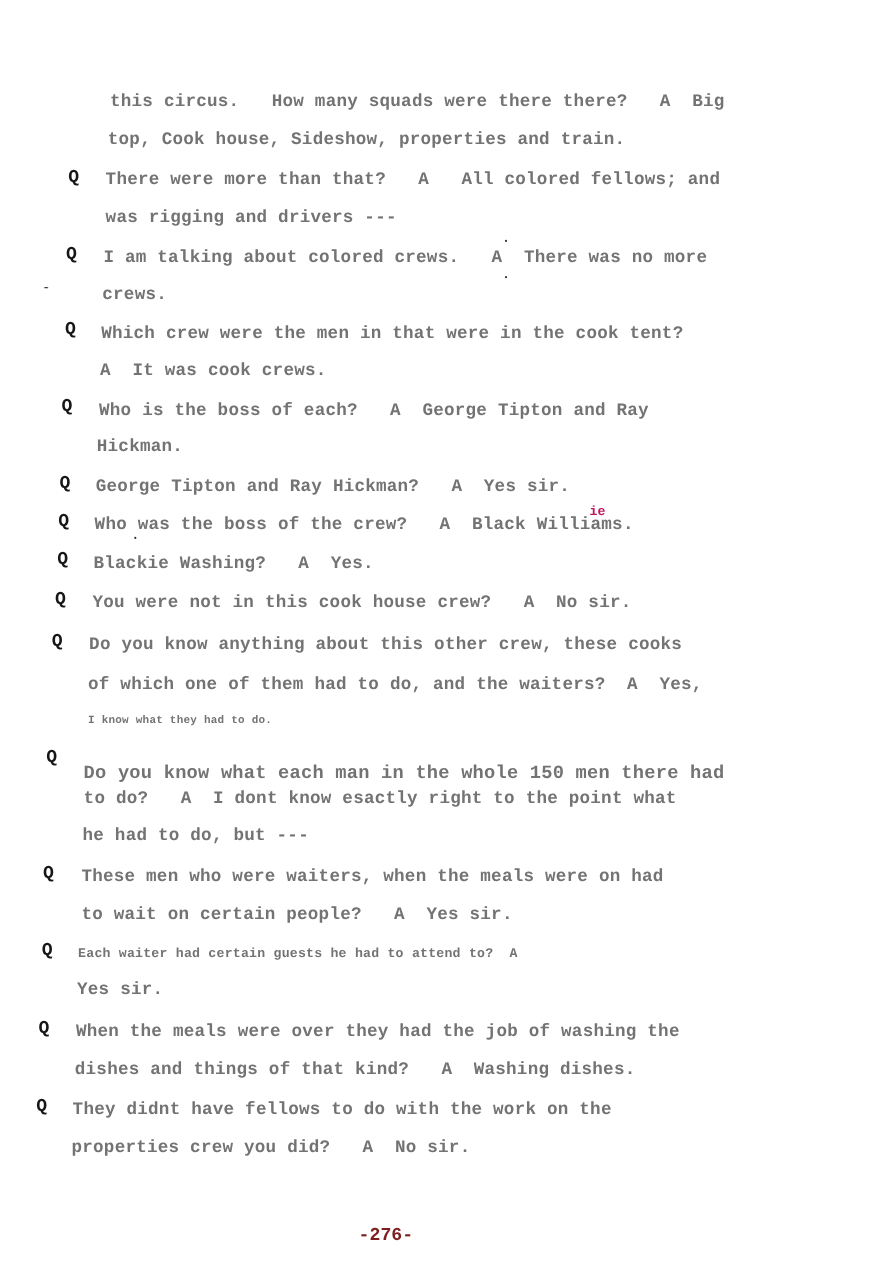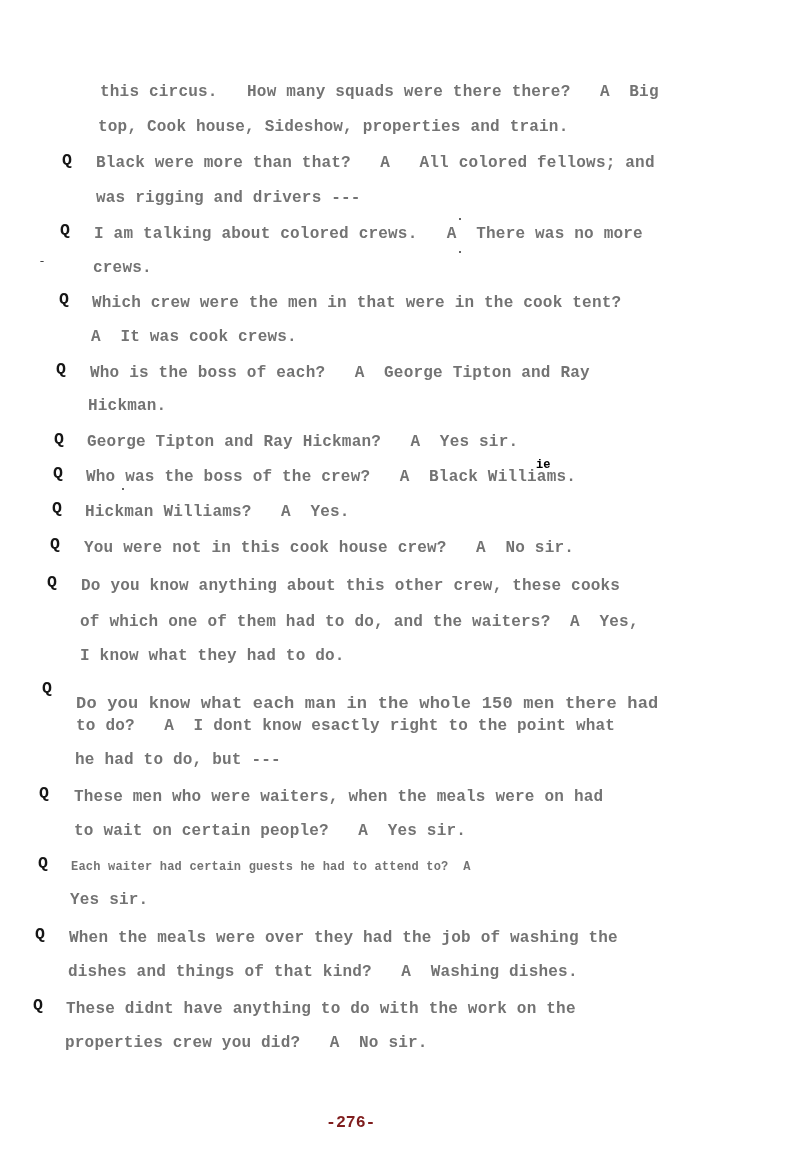--- a/index.html
+++ b/index.html
@@ -35,21 +35,21 @@
       font-size: 16.5px;
       line-height: 20px;
       font-weight: bold;
       color: #161616;
     }
     .sup {
       position: absolute;
       font-size: 12px;
       line-height: 12px;
       font-weight: bold;
-      color: #000000;
+      color: #be185d;
     }
     .page-number {
       position: absolute;
       left: 326px;
       top: 1113px;
       font-size: 16.5px;
       font-weight: bold;
       line-height: 20px;
       color: #7f1d1d;
     }
@@ -63,21 +63,21 @@
 </head>
 <body>
 
 <div class="page">
 
   <div class="line" style="left:100px; top:82px; font-size:16px;">this circus.   How many squads were there there?   A  Big</div>
 
   <div class="line" style="left:98px; top:117px; font-size:16px;">top, Cook house, Sideshow, properties and train.</div>
 
   <div class="q-marker" style="left:62px; top:151px;">Q</div>
-  <div class="line" style="left:96px; top:153px; font-size:16px;">Black were more than that?   A   All colored fellows; and</div>
+  <div class="line" style="left:96px; top:153px; font-size:16px;">There were more than that?   A   All colored fellows; and</div>
 
   <div class="line" style="left:96px; top:188px; font-size:16px;">was rigging and drivers ---</div>
 
   <div class="q-marker" style="left:60px; top:221px;">Q</div>
   <div class="line" style="left:94px; top:224px; font-size:16px;">I am talking about colored crews.   A  There was no more</div>
 
   <div class="line" style="left:93px; top:258px; font-size:16px;">crews.</div>
 
   <div class="q-marker" style="left:59px; top:290px;">Q</div>
   <div class="line" style="left:92px; top:293px; font-size:16px;">Which crew were the men in that were in the cook tent?</div>
@@ -90,31 +90,31 @@
   <div class="line" style="left:88px; top:396px; font-size:16px;">Hickman.</div>
 
   <div class="q-marker" style="left:54px; top:430px;">Q</div>
   <div class="line" style="left:87px; top:432px; font-size:16px;">George Tipton and Ray Hickman?   A  Yes sir.</div>
 
   <div class="q-marker" style="left:53px; top:464px;">Q</div>
   <div class="line" style="left:86px; top:467px; font-size:16px;">Who was the boss of the crew?   A  Black Williams.</div>
   <div class="sup" style="left:536px; top:459px;">ie</div>
 
   <div class="q-marker" style="left:52px; top:499px;">Q</div>
-  <div class="line" style="left:85px; top:502px; font-size:16px;">Hickman Williams?   A  Yes.</div>
+  <div class="line" style="left:85px; top:502px; font-size:16px;">Blackie Washing?   A  Yes.</div>
 
   <div class="q-marker" style="left:50px; top:535px;">Q</div>
   <div class="line" style="left:84px; top:538px; font-size:16px;">You were not in this cook house crew?   A  No sir.</div>
 
   <div class="q-marker" style="left:47px; top:573px;">Q</div>
   <div class="line" style="left:81px; top:576px; font-size:16px;">Do you know anything about this other crew, these cooks</div>
 
   <div class="line" style="left:80px; top:612px; font-size:16px;">of which one of them had to do, and the waiters?  A  Yes,</div>
 
-  <div class="line" style="left:80px; top:646px; font-size:16px;">I know what they had to do.</div>
+  <div class="line" style="left:80px; top:646px; font-size:10px;">I know what they had to do.</div>
 
   <div class="q-marker" style="left:42px; top:679px;">Q</div>
   <div class="line" style="left:76px; top:670px; font-size:17px;margin-top:24px;">Do you know what each man in the whole 150 men there had</div>
 
   <div class="line" style="left:76px; top:716px; font-size:16px;">to do?   A  I dont know esactly right to the point what</div>
 
   <div class="line" style="left:75px; top:750px; font-size:16px;">he had to do, but ---</div>
 
   <div class="q-marker" style="left:39px; top:784px;">Q</div>
   <div class="line" style="left:74px; top:787px; font-size:16px;">These men who were waiters, when the meals were on had</div>
@@ -125,21 +125,21 @@
   <div class="line" style="left:71px; top:857px; font-size:12px;">Each waiter had certain guests he had to attend to?  A</div>
 
   <div class="line" style="left:70px; top:890px; font-size:16px;">Yes sir.</div>
 
   <div class="q-marker" style="left:35px; top:925px;">Q</div>
   <div class="line" style="left:69px; top:928px; font-size:16px;">When the meals were over they had the job of washing the</div>
 
   <div class="line" style="left:68px; top:962px; font-size:16px;">dishes and things of that kind?   A  Washing dishes.</div>
 
   <div class="q-marker" style="left:33px; top:996px;">Q</div>
-  <div class="line" style="left:66px; top:999px; font-size:16px;">These didnt have anything to do with the work on the</div>
+  <div class="line" style="left:66px; top:999px; font-size:16px;">They didnt have fellows to do with the work on the</div>
 
   <div class="line" style="left:65px; top:1033px; font-size:16px;">properties crew you did?   A  No sir.</div>
 
   <div class="page-number">-276-</div>
 
   <div class="speck" style="left:459px; top:218px; width:2px; height:2px;"></div>
   <div class="speck" style="left:459px; top:251px; width:2px; height:2px;"></div>
   <div class="speck" style="left:40px; top:261px; width:4px; height:1px;"></div>
   <div class="speck" style="left:122px; top:488px; width:2px; height:2px;"></div>
 </div>

